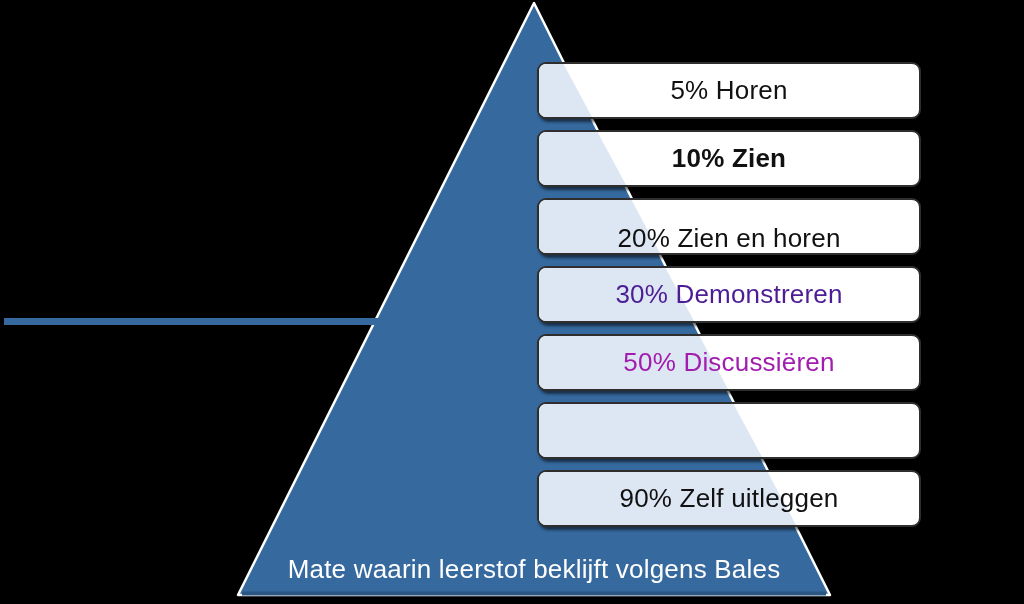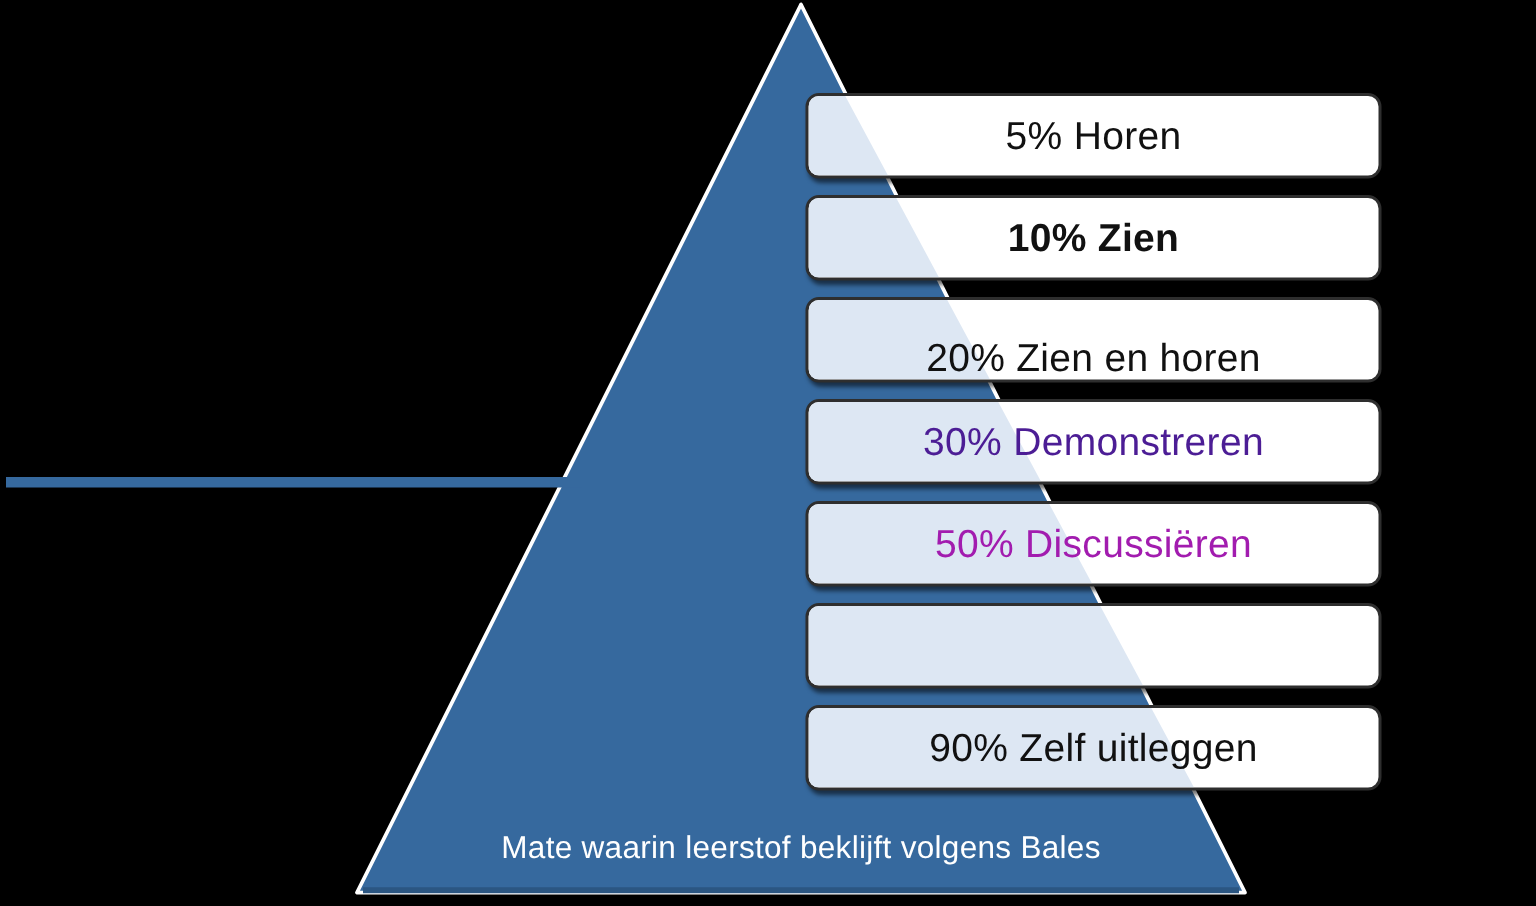--- a/index.html
+++ b/index.html
@@ -61,21 +61,21 @@
     color: #111;
     letter-spacing: 0.2px;
     white-space: nowrap;
   }
   .pyramid-caption {
     position: absolute;
     left: 238px;
     top: 554px;
     width: 592px;
     text-align: center;
-    font-size: 21px;
+    font-size: 26px;
     color: #fff;
     z-index: 4;
     letter-spacing: 0.2px;
   }
 </style>
 </head>
 <body style="background: rgb(0, 0, 0);">
 
 <div class="stage">
 

